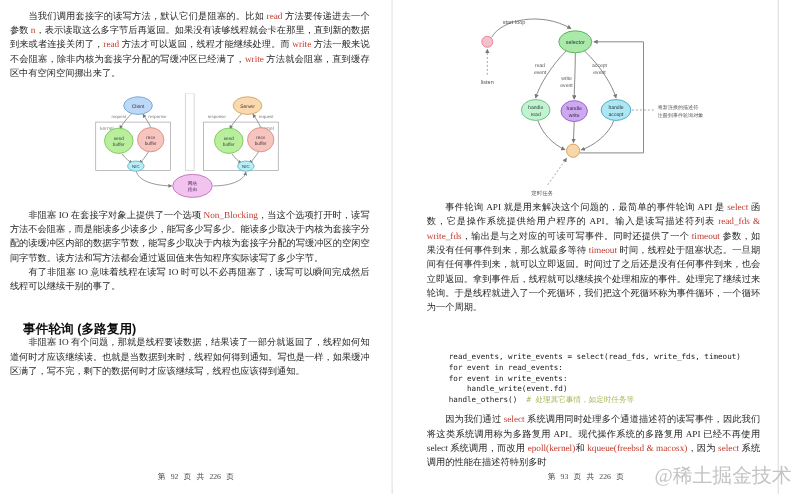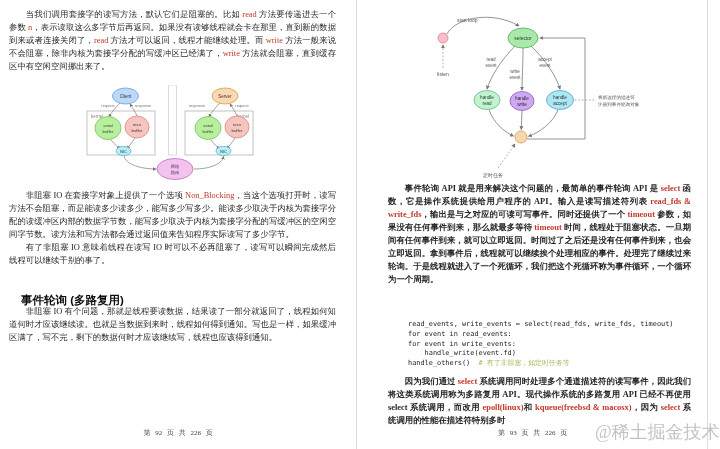--- a/index.html
+++ b/index.html
@@ -3,21 +3,21 @@
 <meta charset="utf-8">
 <style>
   html,body{margin:0;padding:0;background:#ffffff;}
   .canvas{position:relative;width:720px;height:449px;overflow:hidden;background:#fff;
           font-family:"Liberation Serif",serif;}
   .page{position:absolute;top:0;height:442px;background:#fff;}
   .vline{position:absolute;top:0;bottom:0;width:1px;background:#dcdcdc;}
   .body{position:absolute;left:9px;width:327px;margin:0;
         font:8.4px/13px "Liberation Serif",serif;color:#262626;
         text-align:justify;text-indent:2em;}
-  .page-right .body{left:31px;width:303px;font-weight:bold;}
+  .page-right .body{left:31px;width:303px;}
   .heading{position:absolute;left:9px;margin:12px;
            font:bold 11.5px/14px "Liberation Sans",sans-serif;color:#0d0d0d;}
   .footer{position:absolute;top:429px;left:0;right:0;text-align:center;
           font:7px/9px "Liberation Serif",serif;color:#444;word-spacing:3px;}
   .code{position:absolute;left:51px;top:320px;
         font:6.9px/9.8px "DejaVu Sans Mono",monospace;color:#222;}
   .code-line{white-space:pre;}
   .seg-red{color:var(--accent_red,#c0392b);}
   .seg-comment{color:var(--comment_green,#a9b85e);}
   .watermark{position:absolute;left:595px;top:420px;
@@ -191,23 +191,23 @@
       </g>
     </svg>
 
     <p class="body" style="top:182px;"><span>事件轮询 API 就是用来解决这个问题的，最简单的事件轮询 API 是 </span><span class="seg-red">select</span><span> 函数，它是操作系统提供给用户程序的 API。输入是读写描述符列表 </span><span class="seg-red">read_fds &amp; write_fds</span><span>，输出是与之对应的可读可写事件。同时还提供了一个 </span><span class="seg-red">timeout</span><span> 参数，如果没有任何事件到来，那么就最多等待 </span><span class="seg-red">timeout</span><span> 时间，线程处于阻塞状态。一旦期间有任何事件到来，就可以立即返回。时间过了之后还是没有任何事件到来，也会立即返回。拿到事件后，线程就可以继续挨个处理相应的事件。处理完了继续过来轮询。于是线程就进入了一个死循环，我们把这个死循环称为事件循环，一个循环为一个周期。</span></p>
 
     <div class="code">
       <div class="code-line"><span>read_events, write_events = select(read_fds, write_fds, timeout)</span></div>
       <div class="code-line"><span>for event in read_events:</span></div>
       <div class="code-line"><span>for event in write_events:</span></div>
       <div class="code-line"><span>    handle_write(event.fd)</span></div>
-      <div class="code-line"><span>handle_others()  </span><span class="seg-comment"># 有了非阻塞，如定时任务等</span></div>
+      <div class="code-line"><span>handle_others()  </span><span class="seg-comment"># 处理其它事情，如定时任务等</span></div>
     </div>
 
-    <p class="body" style="top:375px;"><span>因为我们通过 </span><span class="seg-red">select</span><span> 系统调用同时处理多个通道描述符的读写事件，因此我们将这类系统调用称为多路复用 API。现代操作系统的多路复用 API 已经不再使用 select 系统调用，而改用 </span><span class="seg-red">epoll(linux)</span><span>和 </span><span class="seg-red">kqueue(freebsd &amp; macosx)</span><span>，因为 </span><span class="seg-red">select</span><span> 系统调用的性能在描述符特别多时</span></p>
+    <p class="body" style="top:375px;"><span>因为我们通过 </span><span class="seg-red">select</span><span> 系统调用同时处理多个通道描述符的读写事件，因此我们将这类系统调用称为多路复用 API。现代操作系统的多路复用 API 已经不再使用 select 系统调用，而改用 </span><span class="seg-red">epoll(kernel)</span><span>和 </span><span class="seg-red">kqueue(freebsd &amp; macosx)</span><span>，因为 </span><span class="seg-red">select</span><span> 系统调用的性能在描述符特别多时</span></p>
     <div class="footer">第 93 页 共 226 页</div>
   </section>
 
   <div class="vline" style="left:707px;"></div>
 
   <div class="watermark">@稀土掘金技术社区</div>
 </div>
 
 </body></html>

